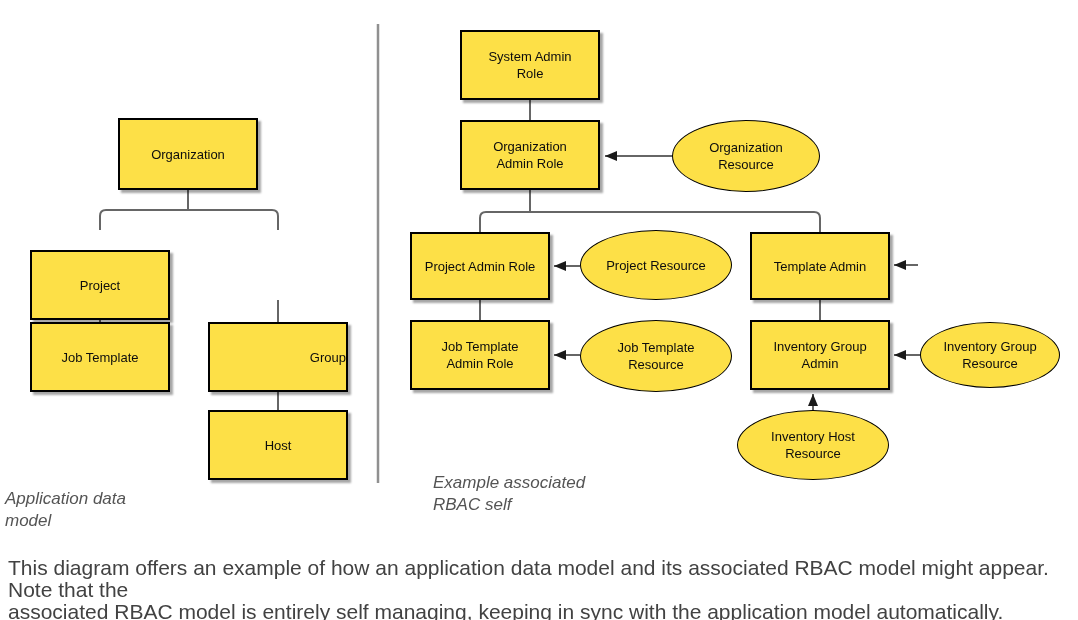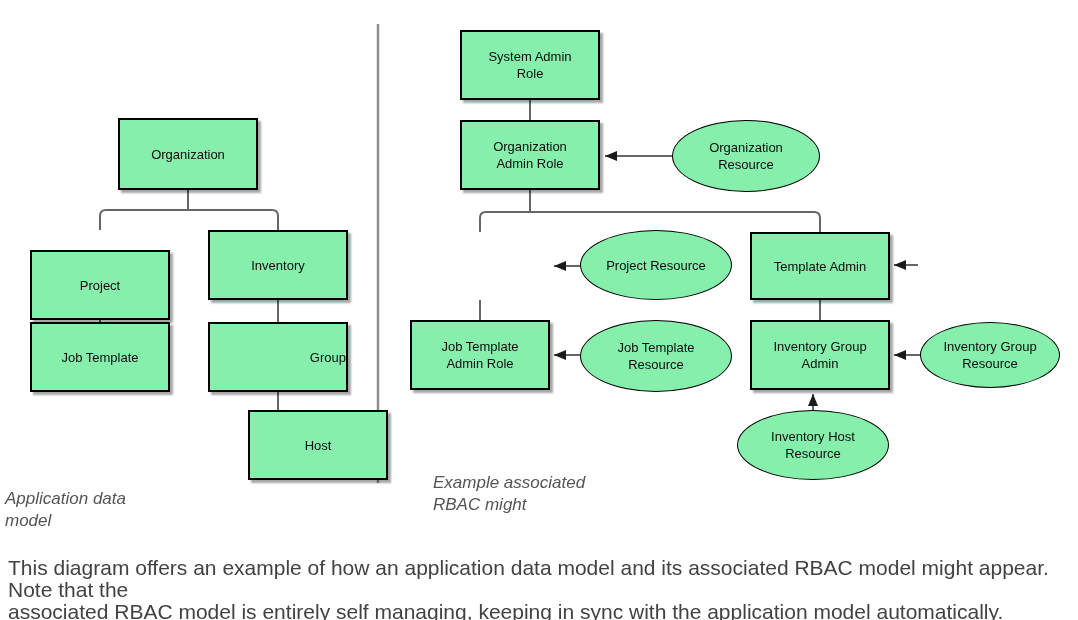--- a/index.html
+++ b/index.html
@@ -11,21 +11,21 @@
     font-family: "Liberation Sans", sans-serif;
     overflow: hidden;
   }
   .wires {
     position: absolute;
     left: 0; top: 0;
     width: 1078px; height: 620px;
   }
   .node {
     position: absolute;
-    background: #86efac;
+    background: #fde047;
     display: flex;
     align-items: center;
     justify-content: center;
     text-align: center;
     box-sizing: border-box;
     font-size: 13px;
     line-height: 17px;
     color: #0d0d0d;
   }
   .rect {
@@ -95,40 +95,40 @@
       <path d="M 813 410 L 813 394" marker-end="url(#arrow)"></path>
     </g>
   </svg>
 
   <div class="node rect" style="left:118px; top:118px; width:140px; height:72px;">
     <span class="node-label">Organization</span>
   </div>
   <div class="node rect" style="left:30px; top:230px; width:140px; height:70px;margin-top:20px;">
     <span class="node-label">Project</span>
   </div>
-  <div class="node rect" style="left:208px; top:230px; width:140px; height:70px;">
-    <span class="node-label">Inventory</span>
-  </div>
   <div class="node rect" style="left:30px; top:322px; width:140px; height:70px;">
     <span class="node-label">Job Template</span>
   </div>
   <div class="node rect" style="left:208px; top:322px; width:140px; height:70px;justify-content:flex-end;">
     <span class="node-label">Group</span>
   </div>
-  <div class="node rect" style="left:208px; top:410px; width:140px; height:70px;margin-left:40px;">
+  <div class="node rect" style="left:208px; top:410px; width:140px; height:70px;">
     <span class="node-label">Host</span>
   </div>
 
   <div class="node rect" style="left:460px; top:30px; width:140px; height:70px;">
     <span class="node-label">System Admin
 Role</span>
   </div>
   <div class="node rect" style="left:460px; top:120px; width:140px; height:70px;">
     <span class="node-label">Organization
 Admin Role</span>
+  </div>
+  <div class="node rect" style="left:410px; top:232px; width:140px; height:68px;">
+    <span class="node-label">Project Admin Role</span>
   </div>
   <div class="node rect" style="left:410px; top:320px; width:140px; height:70px;">
     <span class="node-label">Job Template
 Admin Role</span>
   </div>
   <div class="node rect" style="left:750px; top:232px; width:140px; height:68px;">
     <span class="node-label">Template Admin</span>
   </div>
   <div class="node rect" style="left:750px; top:320px; width:140px; height:70px;">
     <span class="node-label">Inventory Group
@@ -151,18 +151,18 @@
 Resource</span>
   </div>
   <div class="node ellipse" style="left:737px; top:410px; width:152px; height:70px;">
     <span class="node-label">Inventory Host
 Resource</span>
   </div>
 
   <div class="model-caption" style="left:5px; top:488px;">Application data
 model</div>
   <div class="model-caption" style="left:433px; top:472px;">Example associated
-RBAC might</div>
+RBAC self</div>
 
   <p class="footer-text">This diagram offers an example of how an application data model and its associated RBAC model might appear. Note that the
 associated RBAC model is entirely self managing, keeping in sync with the application model automatically.</p>
 
 </div>
 
 </body></html>

